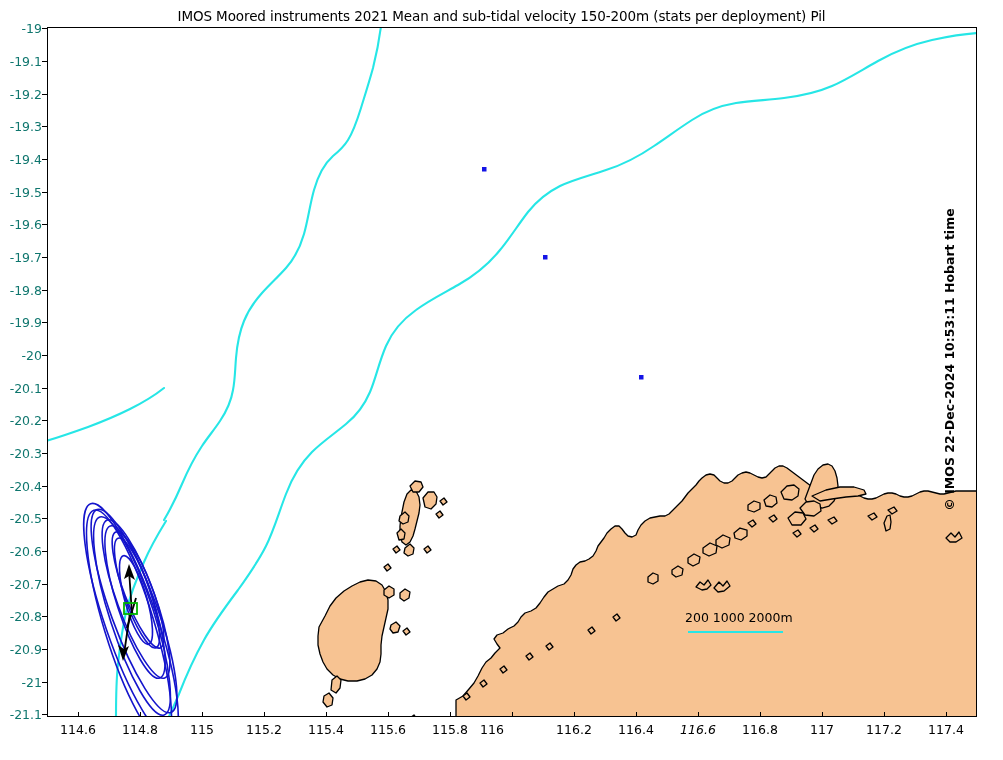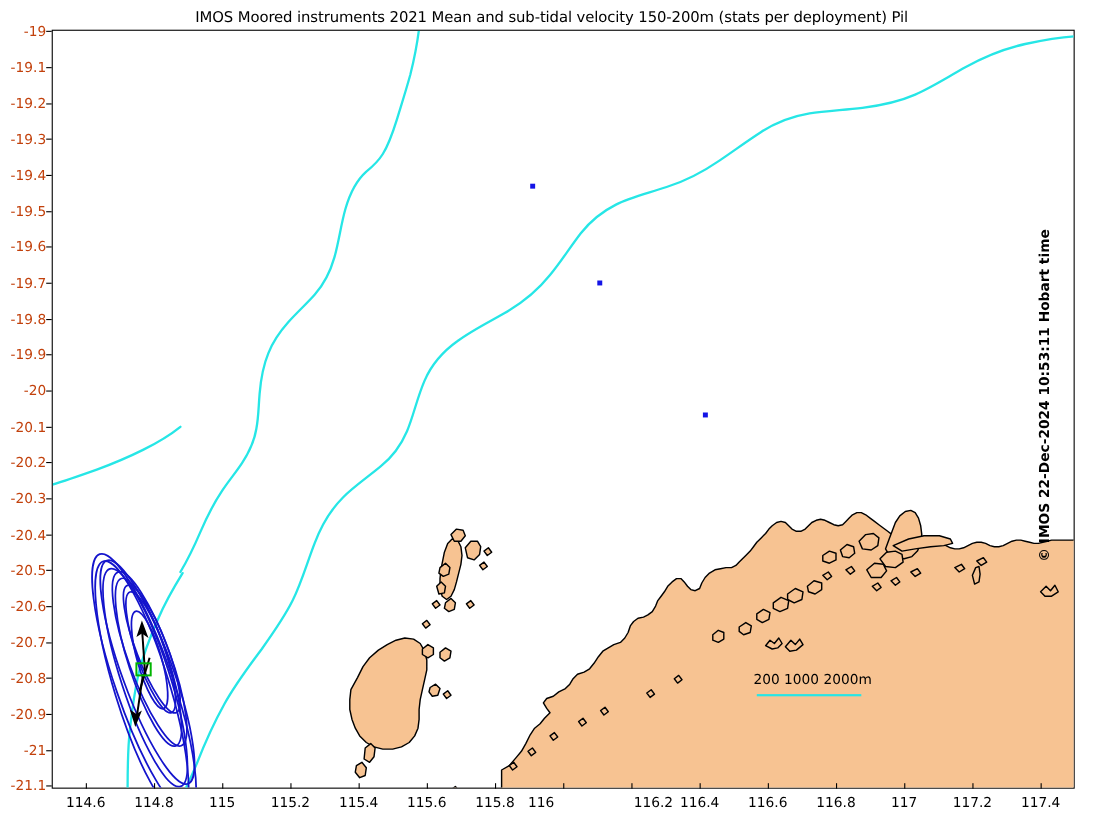--- a/index.html
+++ b/index.html
@@ -16,21 +16,21 @@
 
   #plot{
     position:absolute; left:47px; top:27px;
     width:930px; height:690px;
     border:1px solid #000; box-sizing:border-box;
     background:#fff; overflow:hidden;
   }
   #plotsvg{position:absolute;left:0;top:0;width:930px;height:690px;}
   .ylabel{
     position:absolute; width:42px; text-align:right;
-    font-size:12.5px; color:#c2410c; white-space:nowrap;
+    font-size:12.5px; color:#0f766e; white-space:nowrap;
     transform:translateY(-50%);
   }
   .ytickmark{position:absolute; left:42px; width:5px; height:1px; background:#000;}
   .xlabel{
     position:absolute; top:722px; font-size:12.5px; color:#000;
     white-space:nowrap; transform:translateX(-50%); text-align:center;
   }
   .xtickmark{position:absolute; top:712px; width:1px; height:5px; background:#000;}
 
   #legend{position:absolute; left:709px; top:345px; width:150px; height:80px;}
@@ -300,23 +300,23 @@
 
   <div>
     <div class="xlabel" style="left:78px;">114.6</div>
     <div class="xlabel" style="left:140px;">114.8</div>
     <div class="xlabel" style="left:202px;text-align:center;">115</div>
     <div class="xlabel" style="left:264px;">115.2</div>
     <div class="xlabel" style="left:326px;">115.4</div>
     <div class="xlabel" style="left:388px;">115.6</div>
     <div class="xlabel" style="left:450px;">115.8</div>
     <div class="xlabel" style="left:492px;">116</div>
-    <div class="xlabel" style="left:574px;margin-left:20px;">116.2</div>
+    <div class="xlabel" style="left:574px;">116.2</div>
     <div class="xlabel" style="left:636px;">116.4</div>
-    <div class="xlabel" style="left:698px;">116.6</div>
+    <div class="xlabel" style="left:698px;font-style:italic;">116.6</div>
     <div class="xlabel" style="left:760px;">116.8</div>
     <div class="xlabel" style="left:822px;">117</div>
     <div class="xlabel" style="left:884px;">117.2</div>
     <div class="xlabel" style="left:946px;">117.4</div>
 
     <div class="xtickmark" style="left:78px;"></div>
     <div class="xtickmark" style="left:140px;"></div>
     <div class="xtickmark" style="left:202px;"></div>
     <div class="xtickmark" style="left:264px;"></div>
     <div class="xtickmark" style="left:326px;"></div>

